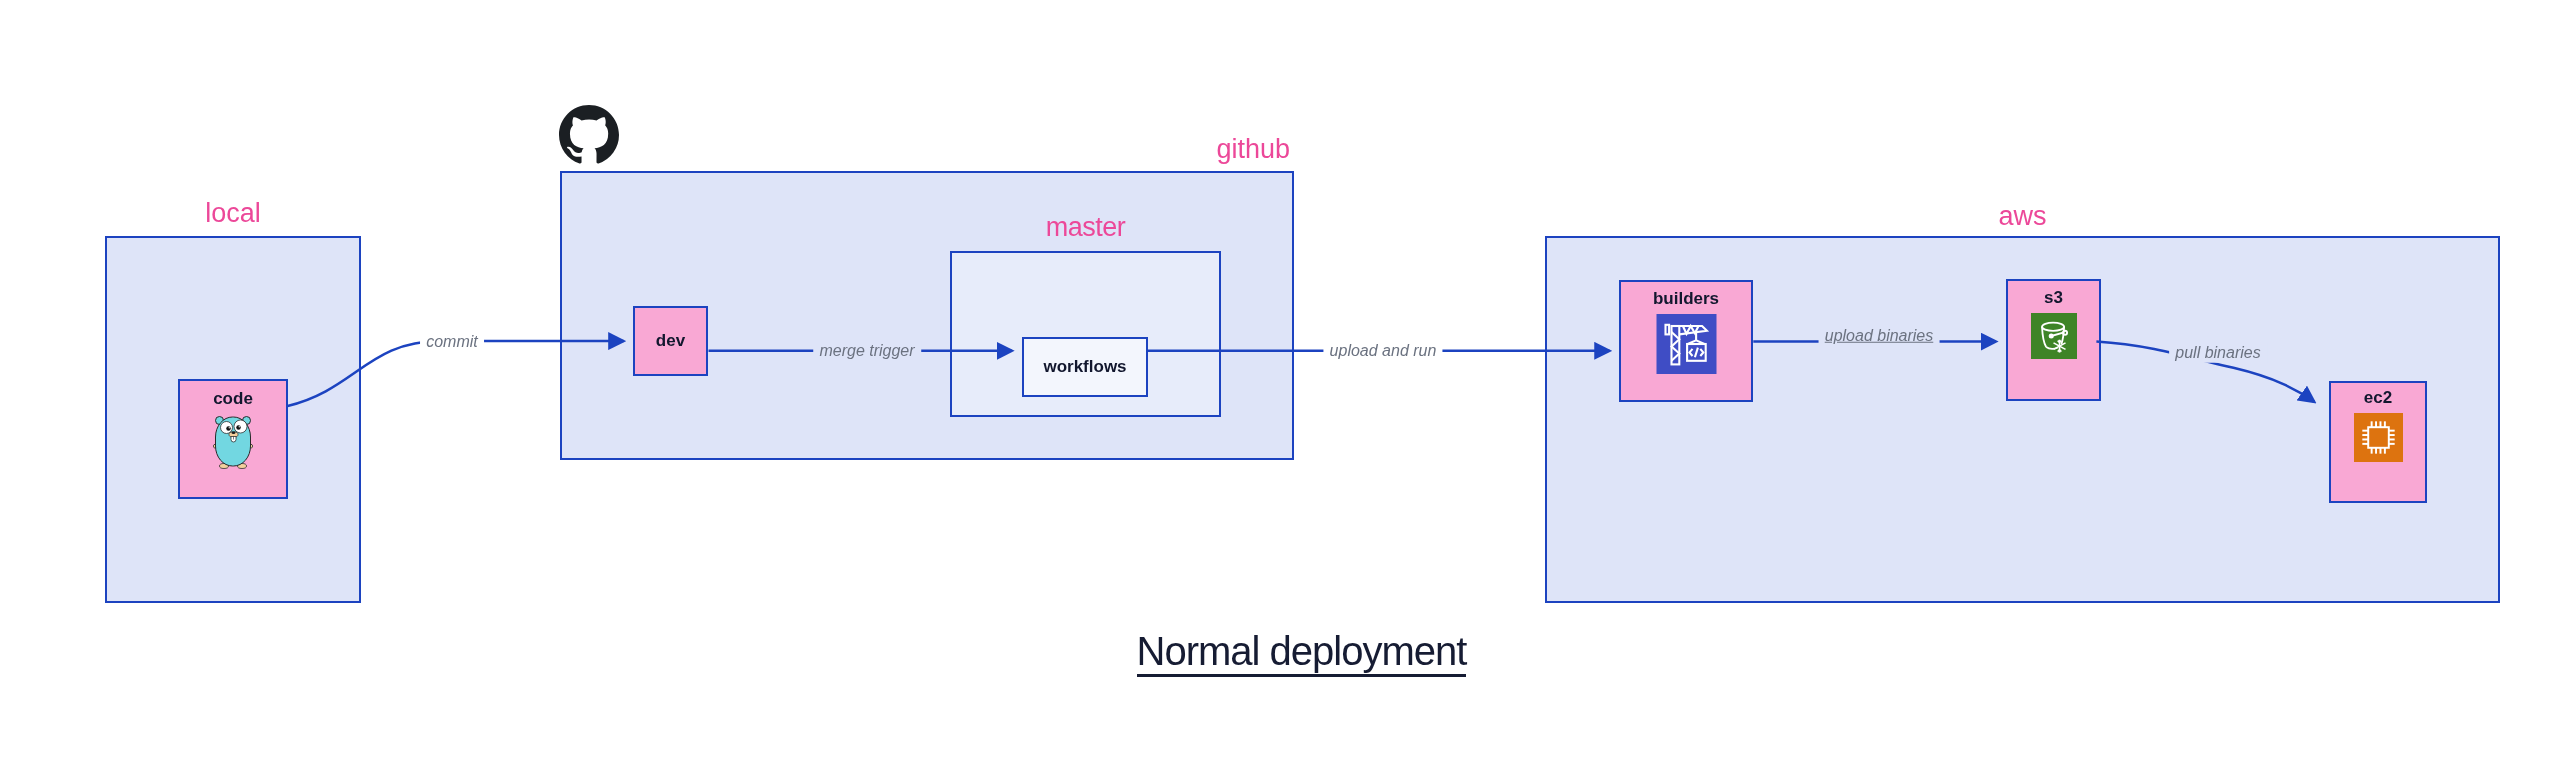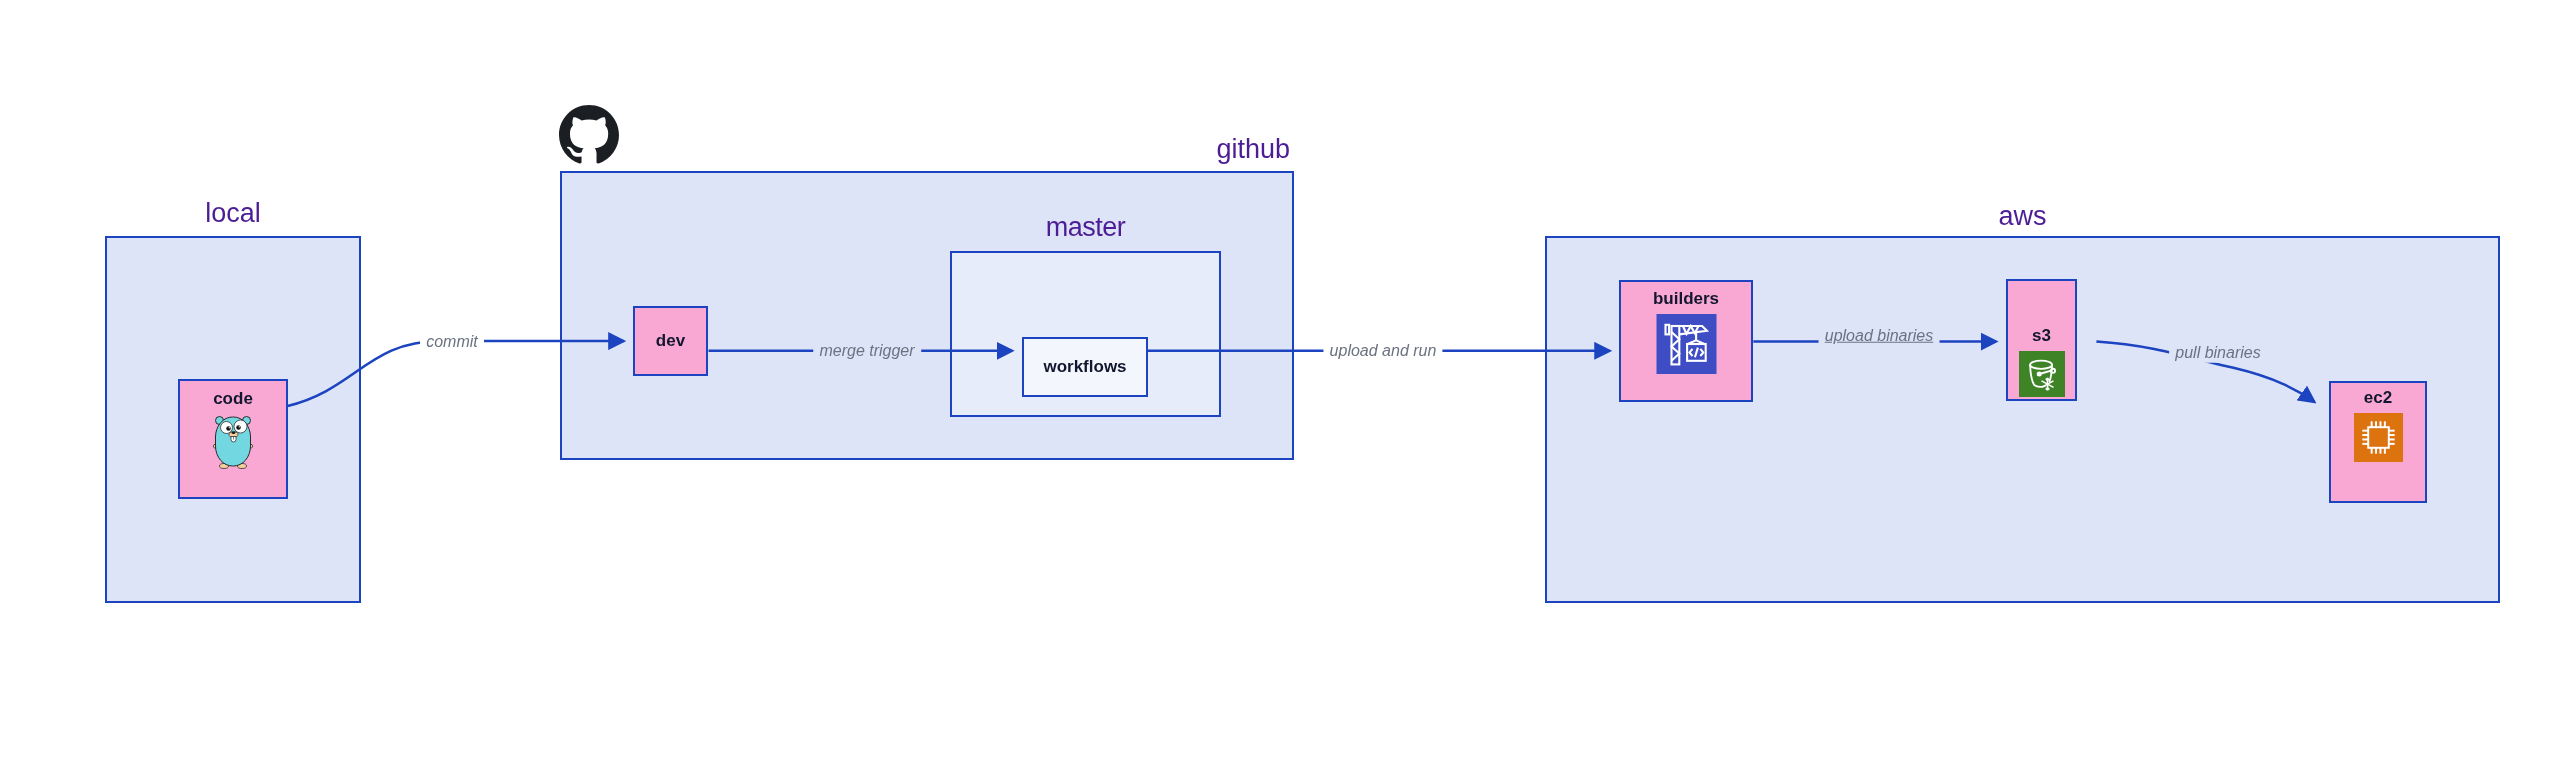--- a/index.html
+++ b/index.html
@@ -2,40 +2,40 @@
 <html style="font-size:8.2px"><head>
 <meta charset="utf-8">
 <style>
   html,body{margin:0;padding:0;background:#ffffff;}
   body{width:2604px;height:781px;overflow:hidden;position:relative;
        font-family:"Liberation Sans", sans-serif;}
   .canvas{position:absolute;left:0;top:0;width:2604px;height:781px;background:#ffffff;}
 
   
   .group{position:absolute;background:#dee4f8;border:2.6px solid #1c43c0;box-sizing:border-box;}
-  .group-label{position:absolute;color:#4c1d95;font-size:27px;line-height:31px;
+  .group-label{position:absolute;color:#ec4899;font-size:27px;line-height:31px;
                letter-spacing:0px;}
   #group-local {left:105px;top:236px;width:256px;height:367px;}
   #label-local {left:105px;top:198px;width:256px;text-align:center;}
   #group-github{left:560px;top:171px;width:734px;height:289px;}
   #label-github{left:1084px;top:134px;width:206px;text-align:right;}
   #group-master{left:950px;top:251px;width:271px;height:166px;background:#e7ecfa;}
   #label-master{left:950px;top:212px;width:271px;text-align:center;letter-spacing:-0.5px;}
   #group-aws   {left:1545px;top:236px;width:955px;height:367px;}
   #label-aws   {left:1545px;top:201px;width:955px;text-align:center;}
 
   
   .node{position:absolute;background:#f9a8d4;border:2.6px solid #1c43c0;box-sizing:border-box;
         display:flex;flex-direction:column;align-items:center;}
   .node-label{color:#12172e;font-weight:bold;font-size:17px;line-height:20.6px;}
   #node-code     {left:178px;top:379px;width:110px;height:120px;padding-top:8.2px;}
   #node-dev      {left:633px;top:306px;width:75px;height:70px;justify-content:center;}
   #node-workflows{left:1022px;top:329px;width:126px;height:60px;justify-content:center;background:#f3f6fd;margin-top:8px;}
   #node-builders {left:1619px;top:280px;width:134px;height:122px;padding-top:7.2px;}
-  #node-s3       {left:2006px;top:279px;width:71px;height:122px;padding-top:7.2px;justify-content:flex-end;}
+  #node-s3       {left:2006px;top:279px;width:95px;height:122px;padding-top:7.2px;}
   #node-ec2      {left:2329px;top:381px;width:98px;height:122px;padding-top:5px;}
   .node .icon{margin-top:4.1px;}
 
   
   #github-logo{position:absolute;left:559px;top:105px;width:60px;height:60px;}
 
   
   #edges{position:absolute;left:0;top:0;width:2604px;height:781px;pointer-events:none;}
   .edge-label{position:absolute;transform:translate(-50%,-50%);color:#6b7280;
               font-style:italic;font-size:16px;line-height:18.5px;padding:0 6.2px;white-space:nowrap;}
@@ -195,15 +195,18 @@
       <path d="M4069 663 C 4180 670, 4255 696, 4335 714 C 4415 733, 4458 756, 4492 780" marker-end="url(#arrow)"></path>
     </g>
   </svg>
 
   <div class="edge-label on-white" id="elabel-commit">commit</div>
   <div class="edge-label on-lav" id="elabel-merge-trigger">merge trigger</div>
   <div class="edge-label on-white" id="elabel-upload-and-run">upload and run</div>
   <div class="edge-label on-lav" id="elabel-upload-binaries">upload binaries</div>
   <div class="edge-label on-lav" id="elabel-pull-binaries">pull binaries</div>
 
+  <div id="diagram-title">
+    <span>Normal deployment</span>
+  </div>
 
 </div>
 
 
 </body></html>

